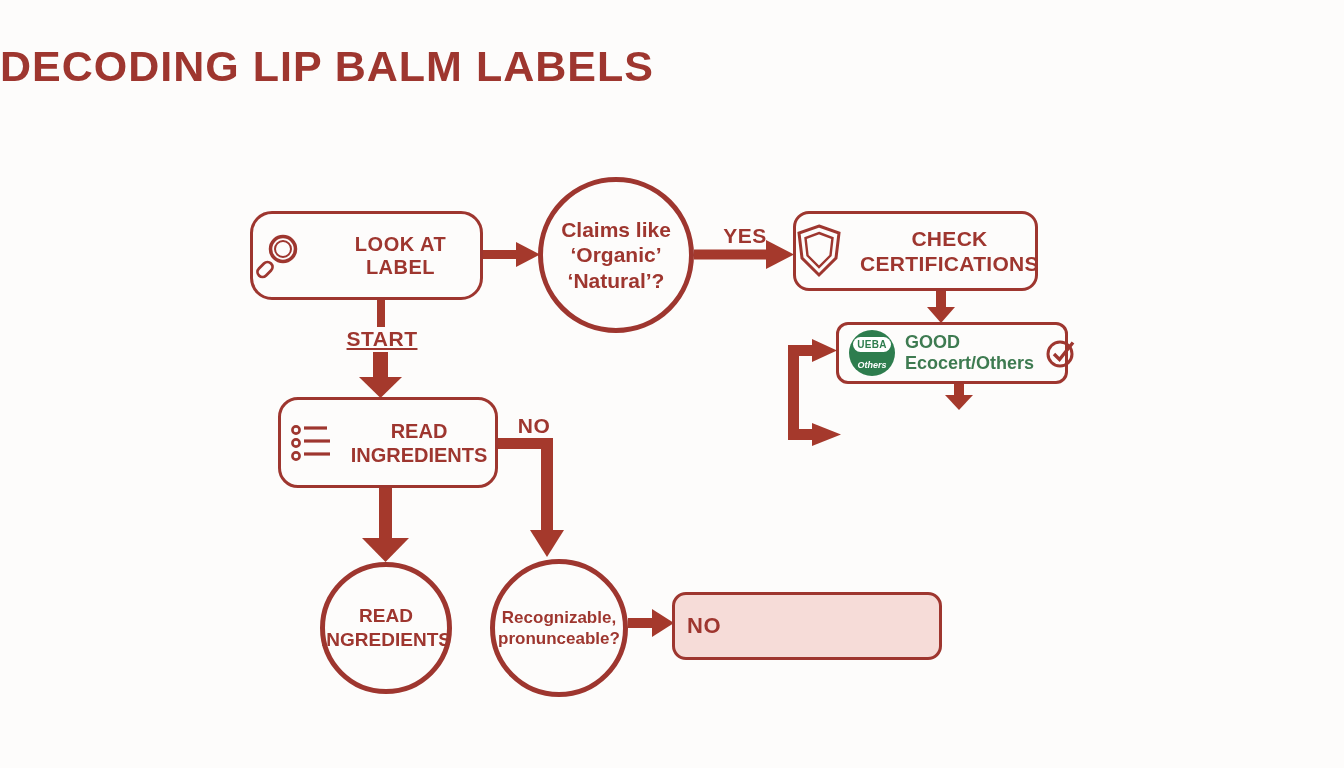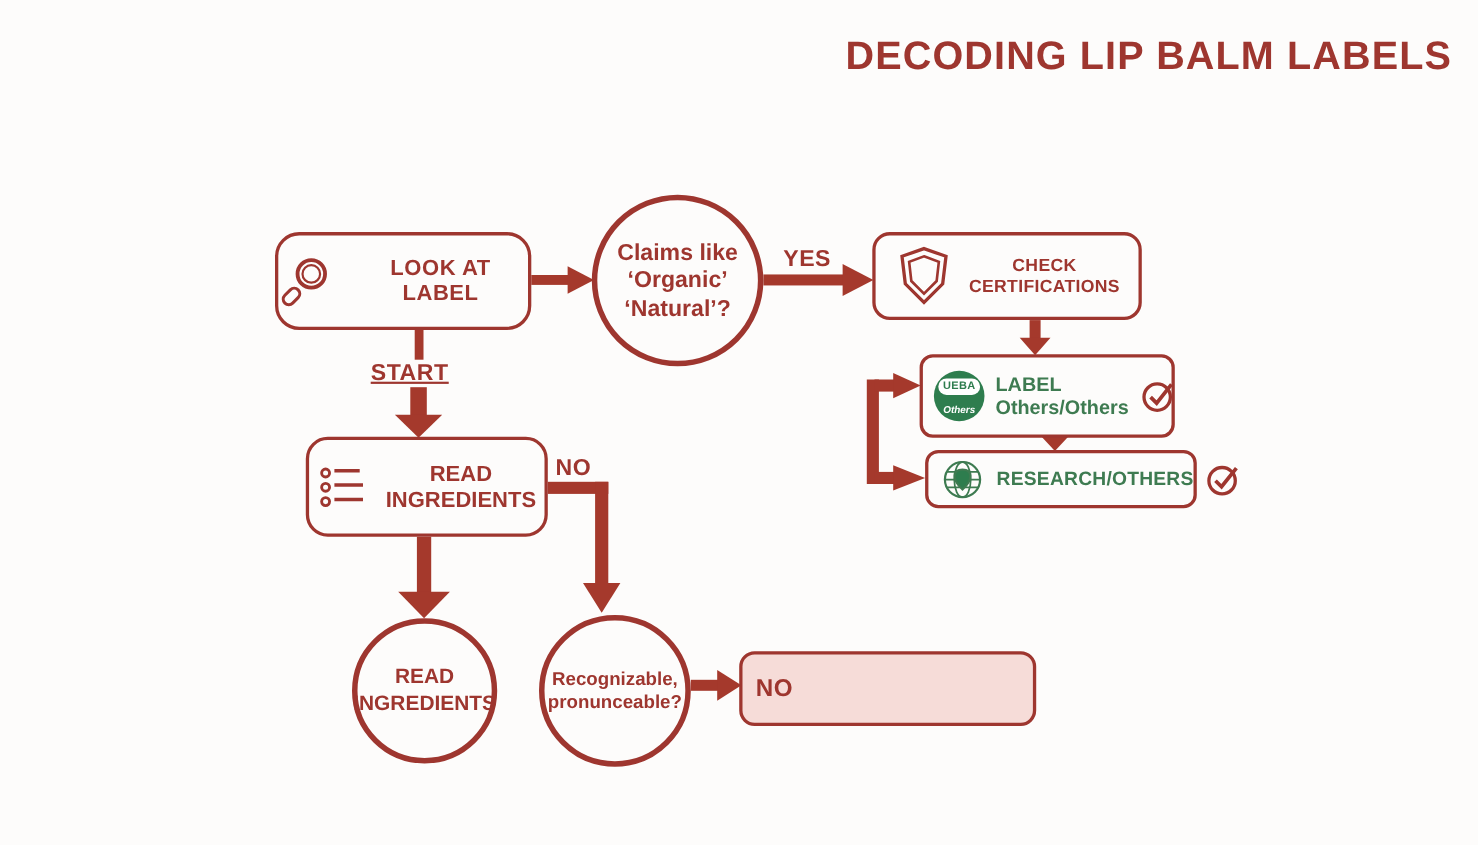--- a/index.html
+++ b/index.html
@@ -13,53 +13,53 @@
   *{box-sizing:border-box;margin:0;padding:0;}
   html,body{width:1344px;height:768px;}
   body{
     font-family:"Liberation Sans","DejaVu Sans",sans-serif;
     background:var(--background);
     position:relative;
     overflow:hidden;
   }
   .stage{position:absolute;inset:0;width:1344px;height:768px;}
   .title{
-    position:absolute;top:30px;left:0;width:1320px;
-    text-align:right;
-    font-size:36px;font-weight:bold;letter-spacing:1px;
+    position:absolute;top:42px;left:0;width:1320px;
+    text-align:left;
+    font-size:43px;font-weight:bold;letter-spacing:1px;
     color:var(--red);
   }
   .edges{position:absolute;left:0;top:0;width:1344px;height:768px;}
   .edge{fill:var(--arrow);}
   .node{
     position:absolute;display:flex;align-items:center;justify-content:center;
     color:var(--red);font-weight:bold;text-align:center;
     background:var(--background);
   }
   .rbox{border:3.5px solid var(--red);border-radius:22px;}
   .circle{border:5px solid var(--red);border-radius:50%;flex-direction:column;}
   .box-look{left:250px;top:211px;width:233px;height:89px;gap:16px;font-size:20px;letter-spacing:.5px;}
   .circle-claims{left:538px;top:177px;width:156px;height:156px;font-size:21px;line-height:1.22;}
-  .box-check{left:793px;top:211px;width:245px;height:80px;border-radius:16px;gap:14px;font-size:16px;line-height:1.2;letter-spacing:.3px;}
-  .box-usda{left:836px;top:322px;width:232px;height:76px;border-width:3px;border-radius:12px;justify-content:flex-start;gap:10px;padding:0 10px;}
+  .box-check{left:793px;top:211px;width:245px;height:80px;border-radius:16px;gap:14px;font-size:21px;line-height:1.2;letter-spacing:.3px;}
+  .box-usda{left:836px;top:322px;width:232px;height:62px;border-width:3px;border-radius:12px;justify-content:flex-start;gap:10px;padding:0 10px;}
   .box-research{left:841px;top:409px;width:247px;height:53px;border-width:3px;border-radius:12px;justify-content:flex-start;gap:10px;padding:0 10px;}
   .green-text{color:var(--green);font-size:18px;line-height:1.15;text-align:left;flex:1;}
   .box-read{left:278px;top:397px;width:220px;height:91px;border-radius:20px;gap:16px;font-size:20px;line-height:1.2;}
   .circle-read{left:320px;top:562px;width:132px;height:132px;font-size:19px;line-height:1.25;}
   .circle-recognizable{left:490px;top:559px;width:138px;height:138px;font-size:17px;line-height:1.25;}
   .box-outcome{
     left:672px;top:592px;width:270px;height:68px;
     border:3px solid var(--red);border-radius:14px;
     background:var(--pink);justify-content:flex-start;padding:0 12px;gap:12px;
   }
   .outcome-no{font-size:22px;letter-spacing:.5px;}
   .outcome-text{flex:1;font-size:20px;line-height:1.2;letter-spacing:.3px;}
   .edge-label{
     position:absolute;color:var(--red);font-weight:bold;font-size:21px;
-    letter-spacing:.5px;
+    text-align:center;letter-spacing:.5px;
   }
   .label-yes{left:712px;top:224px;width:66px;}
   .label-start{left:337px;top:327px;width:90px;text-decoration:underline;}
   .label-no{left:505px;top:414px;width:58px;}
   .icon-svg{flex:none;}
   .icon-svg path,.icon-svg circle,.icon-svg rect,.icon-svg line,.icon-svg ellipse,.icon-svg polyline{
     fill:none;stroke:var(--red);
   }
   .g-stroke path,.g-stroke circle,.g-stroke line,.g-stroke ellipse{stroke:var(--green)!important;}
   .seal{
@@ -159,44 +159,29 @@
   </div>
 
   <div class="node rbox box-usda">
     <div class="seal">
       <div class="seal-band">
           <span>UEBA</span>
         </div>
       <div class="seal-bottom">Others</div>
     </div>
     <span class="green-text">
-      <span>LABEL</span><br>
-      <span>Others/Others</span>
+      <span>GOOD</span><br>
+      <span>Ecocert/Others</span>
     </span>
     <svg class="icon-svg check-badge" width="34" height="34" viewBox="0 0 34 34">
       <circle cx="16" cy="18" r="12" stroke-width="3"></circle>
       <path d="M10 18 L15.5 23.5 L29 6.5" stroke-width="3.4"></path>
     </svg>
   </div>
 
-  <div class="node rbox box-research">
-    <svg class="icon-svg g-stroke" width="42" height="42" viewBox="0 0 42 42">
-      <circle cx="21" cy="21" r="16" stroke-width="2"></circle>
-      <ellipse cx="21" cy="21" rx="7.5" ry="16" stroke-width="1.6"></ellipse>
-      <line x1="6" y1="14" x2="36" y2="14" stroke-width="1.6"></line>
-      <line x1="5" y1="21" x2="37" y2="21" stroke-width="1.6"></line>
-      <line x1="6" y1="28" x2="36" y2="28" stroke-width="1.6"></line>
-      <path d="M21 12 C30 12 31 21 21 30 C11 21 12 12 21 12 Z" stroke-width="2" style="fill:var(--seal_green)"></path>
-    </svg>
-    <span class="green-text" style="font-size:17.5px;letter-spacing:.2px;">RESEARCH/OTHERS</span>
-    <svg class="icon-svg check-badge" width="34" height="34" viewBox="0 0 34 34">
-      <circle cx="16" cy="18" r="12" stroke-width="3"></circle>
-      <path d="M10 18 L15.5 23.5 L29 6.5" stroke-width="3.4"></path>
-    </svg>
-  </div>
 
   <div class="node rbox box-read">
     <svg class="icon-svg" width="46" height="46" viewBox="0 0 46 46">
       <circle cx="7" cy="10" r="3.6" stroke-width="2.6"></circle>
       <circle cx="7" cy="23" r="3.6" stroke-width="2.6"></circle>
       <circle cx="7" cy="36" r="3.6" stroke-width="2.6"></circle>
       <line x1="15" y1="8" x2="38" y2="8" stroke-width="3.2"></line>
       <line x1="15" y1="21" x2="41" y2="21" stroke-width="3.2"></line>
       <line x1="15" y1="34" x2="41" y2="34" stroke-width="3.2"></line>
     </svg>

